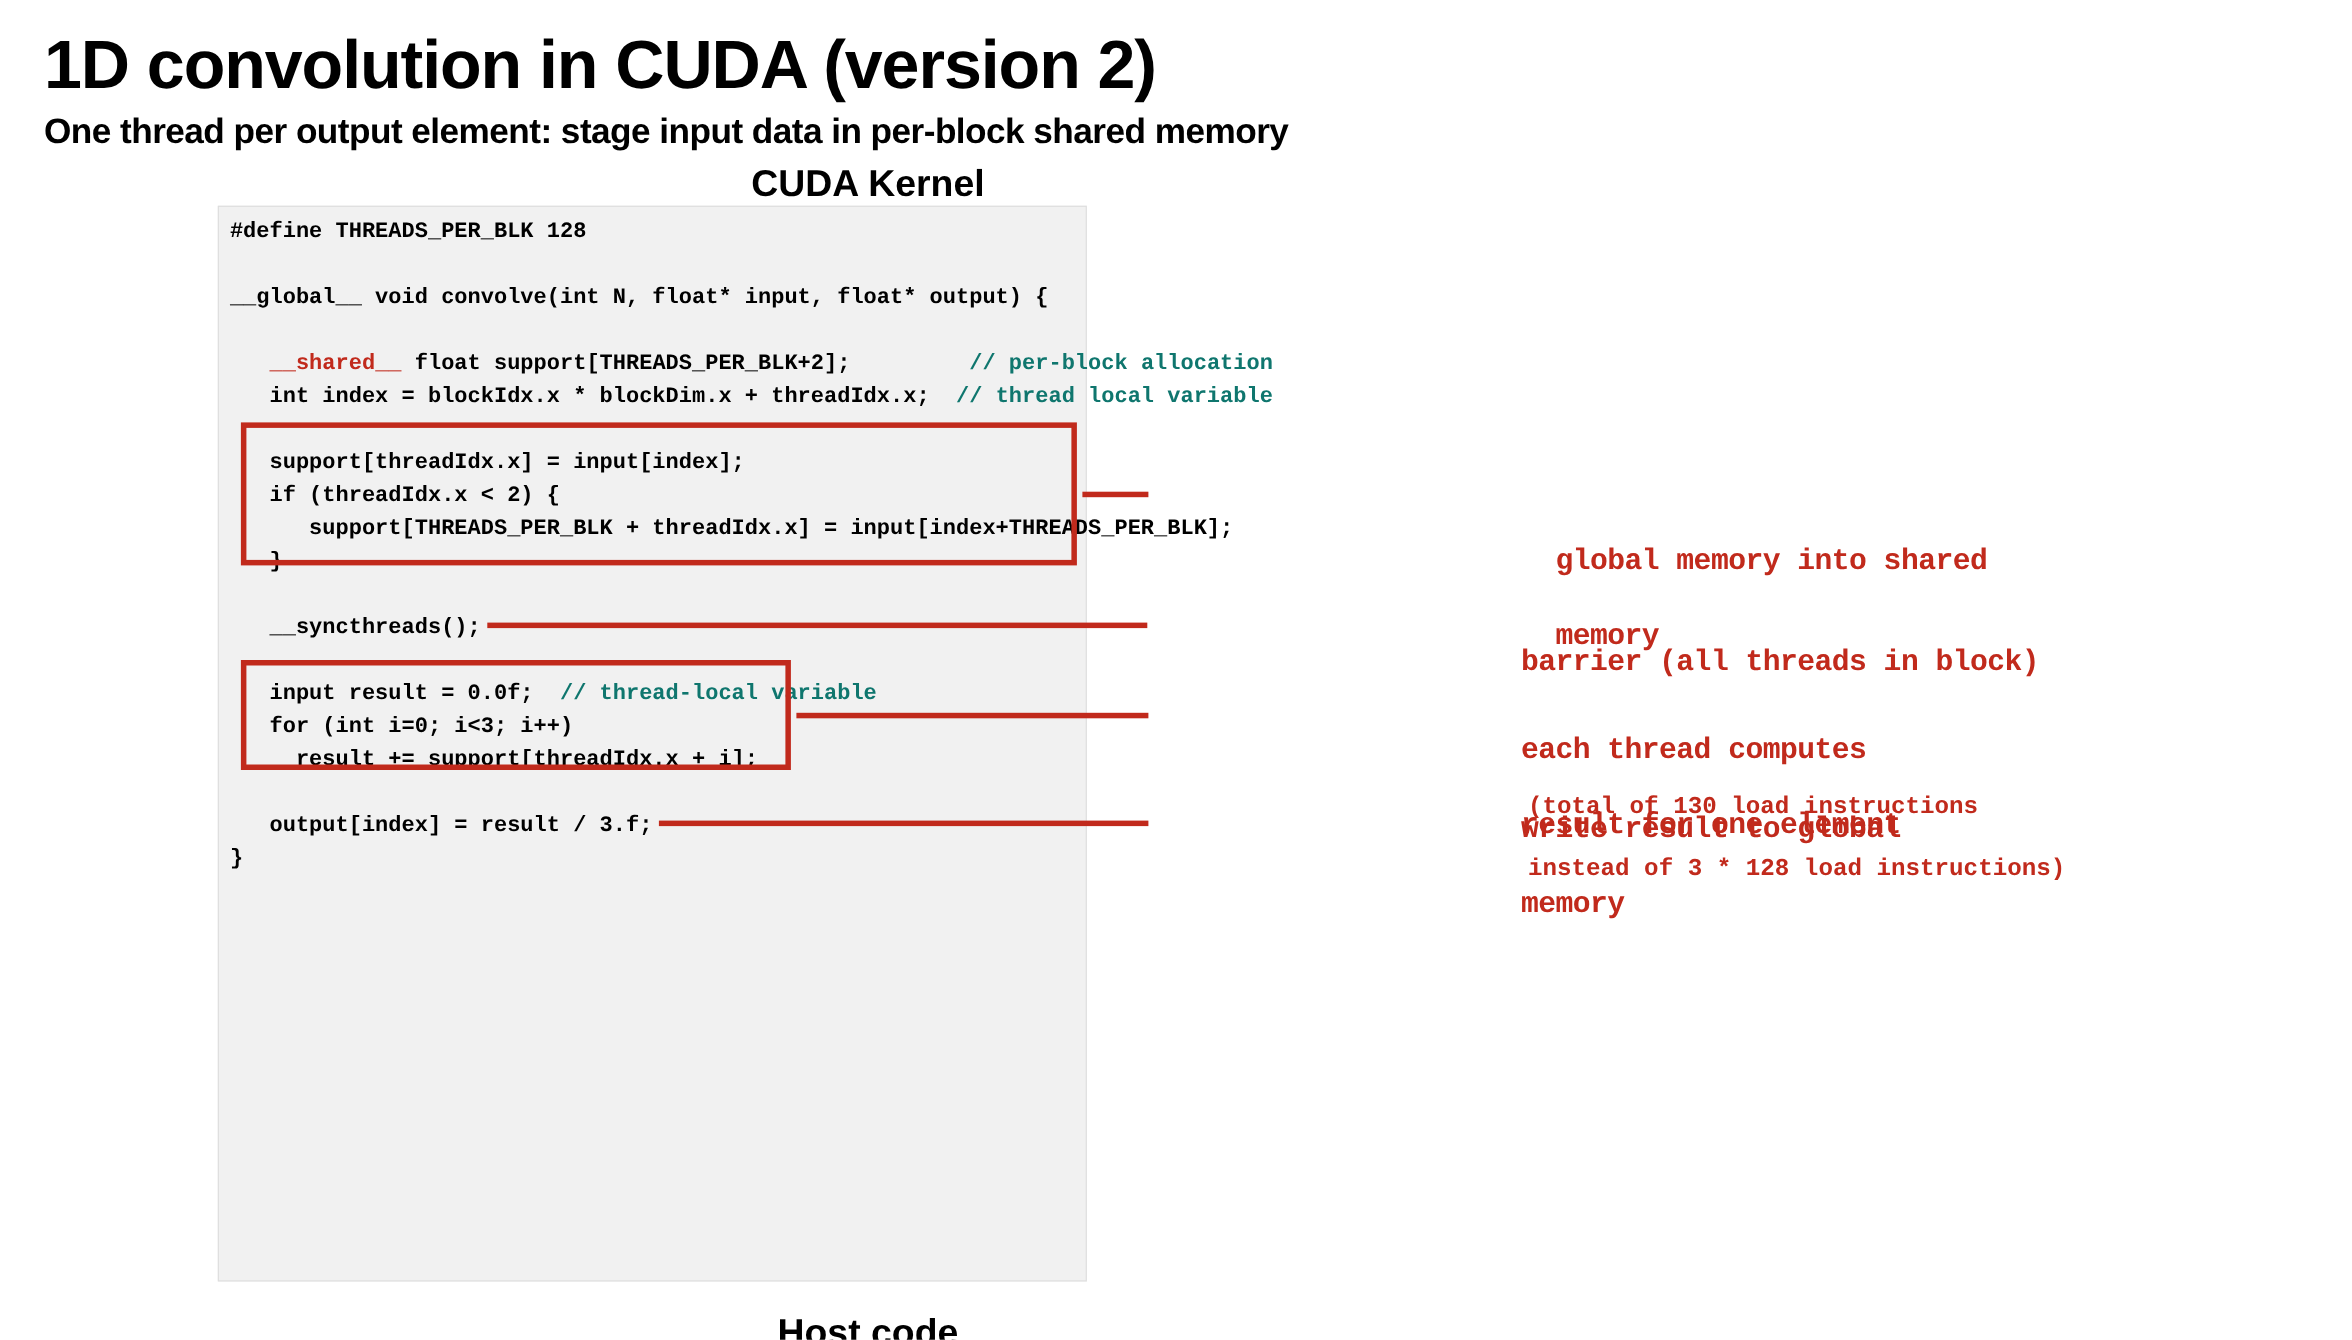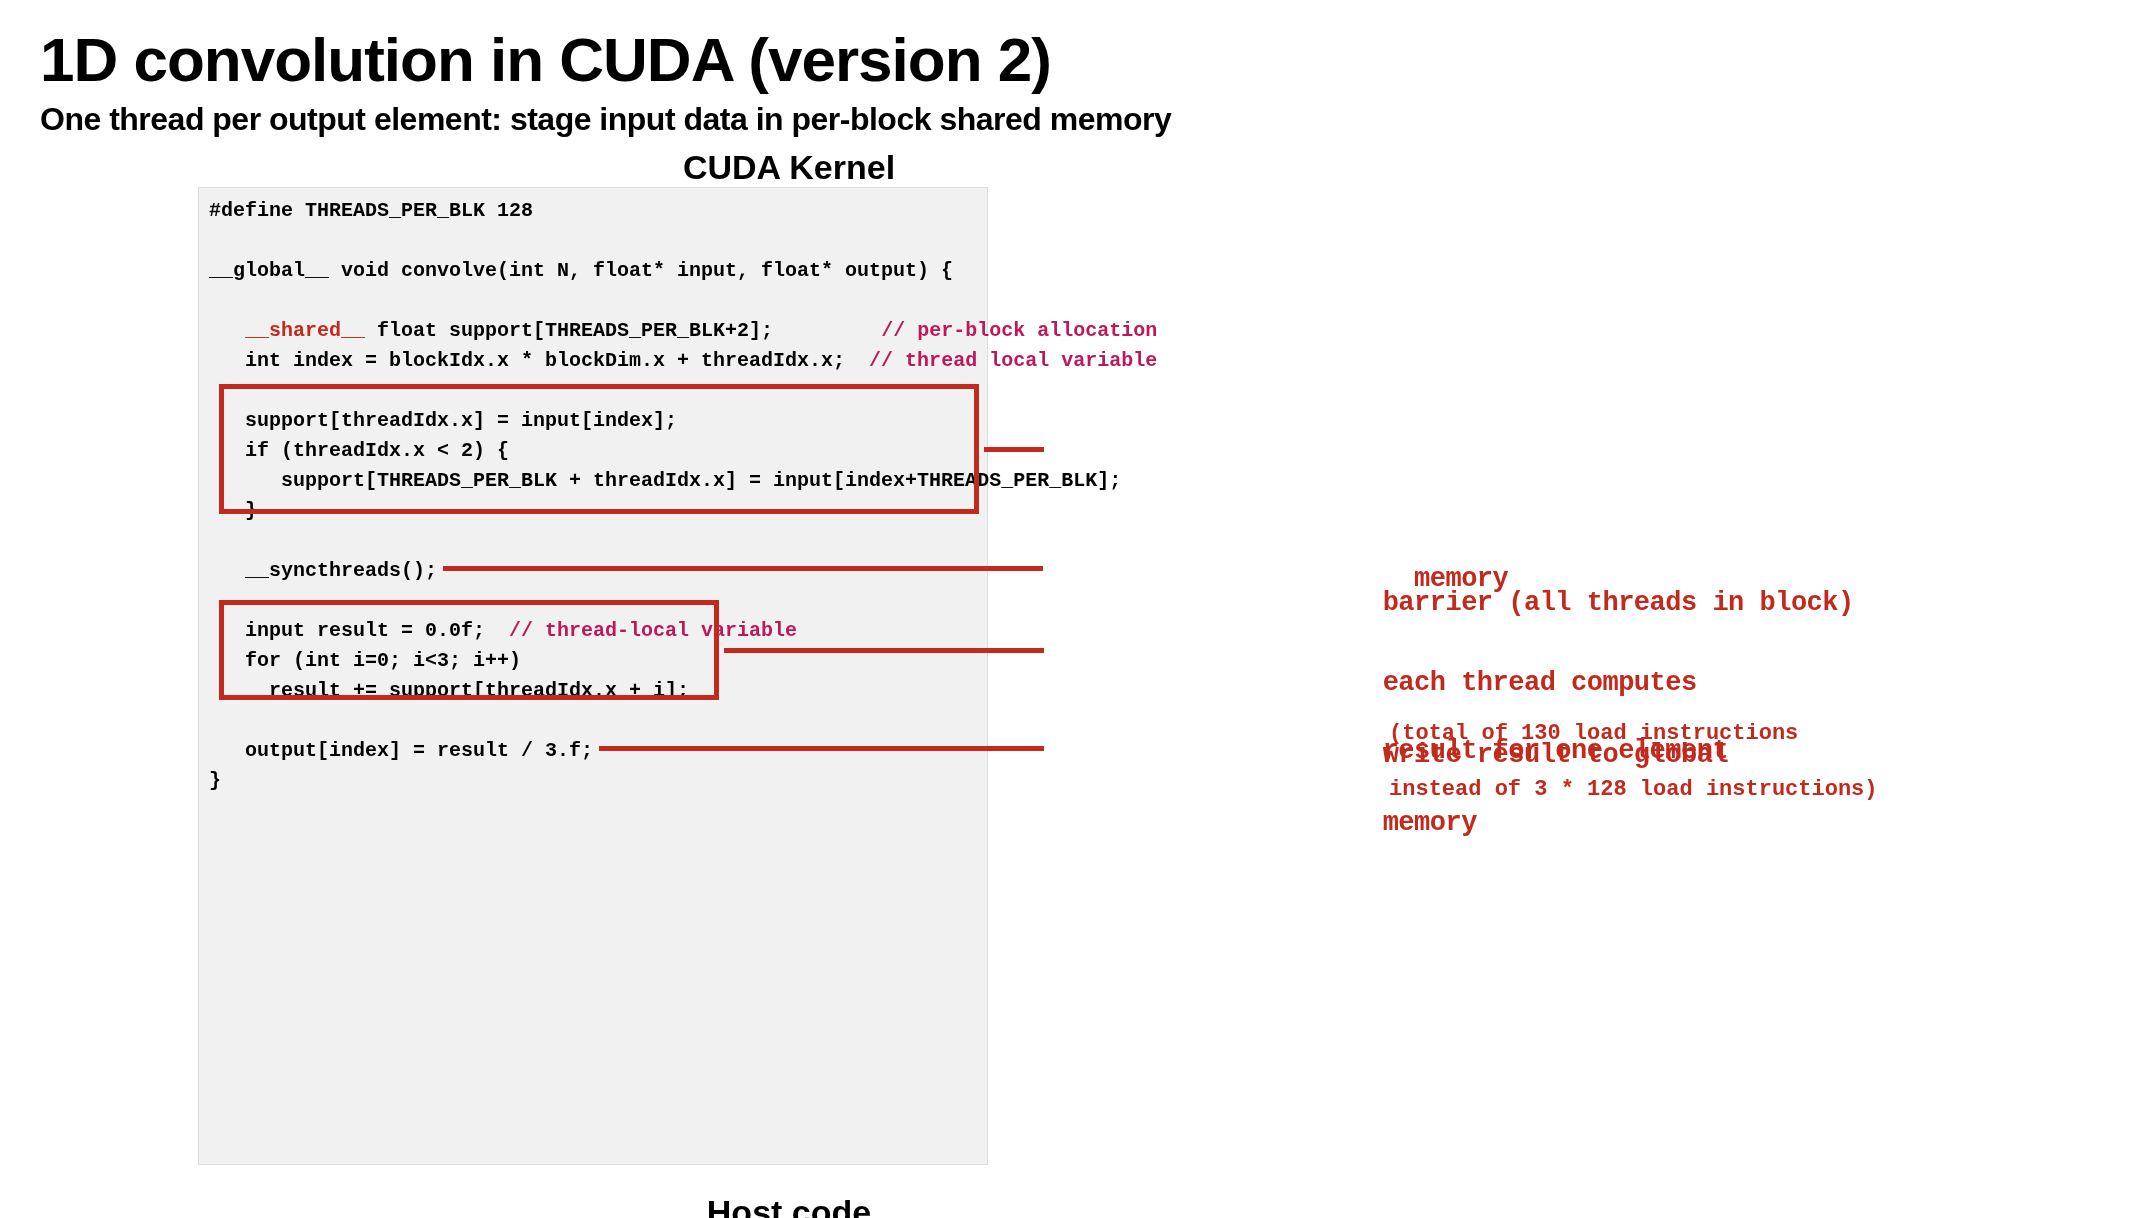--- a/index.html
+++ b/index.html
@@ -42,21 +42,21 @@
     font-family: "Courier New", Courier, monospace;
     font-size: 20px;
     font-weight: 700;
     line-height: 30px;
     white-space: pre;
     padding: 8px 10px;
     position: relative;
     color: #000;
     width: 790px;
   }
-  .cgreen { color: #be185d; }
+  .cgreen { color: #0f766e; }
   .cred   { color: #c12a1c; }
 
   .redbox {
     position: absolute;
     border: 5px solid #c12a1c;
     background: transparent;
     pointer-events: none;
   }
   .redline {
     position: absolute;
@@ -116,21 +116,21 @@
     <div class="redline" style="left:244px; top:378px; width:600px;"></div>
     <div class="redline" style="left:525px; top:460px; width:320px;"></div>
     <div class="redline" style="left:400px; top:558px; width:445px;"></div>
 
     
     <div class="annotations">
       <div style="position:absolute; top:76px;">
         <div class="anno-big">
           <br>
           <br>
-          <br>
+          <span>global memory into shared</span><br>
           <span>memory</span>
         </div>
         <div class="anno-small" style="margin-top:2px;">
           <span>(total of 130 load instructions</span><br>
           <span>instead of 3 * 128 load instructions)</span>
         </div>
       </div>
       <div class="anno-big" style="position:absolute; top:364px;">
         <span>barrier (all threads in block)</span>
       </div>

